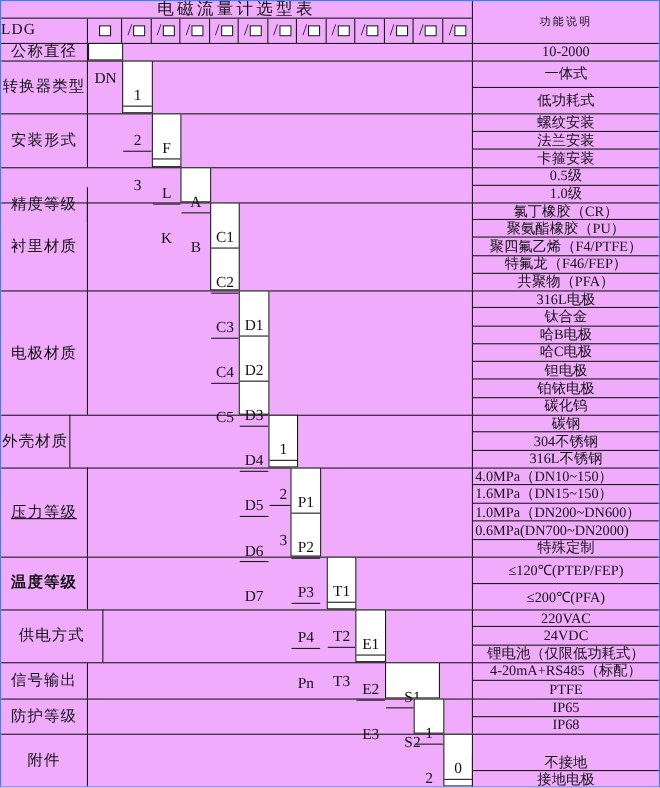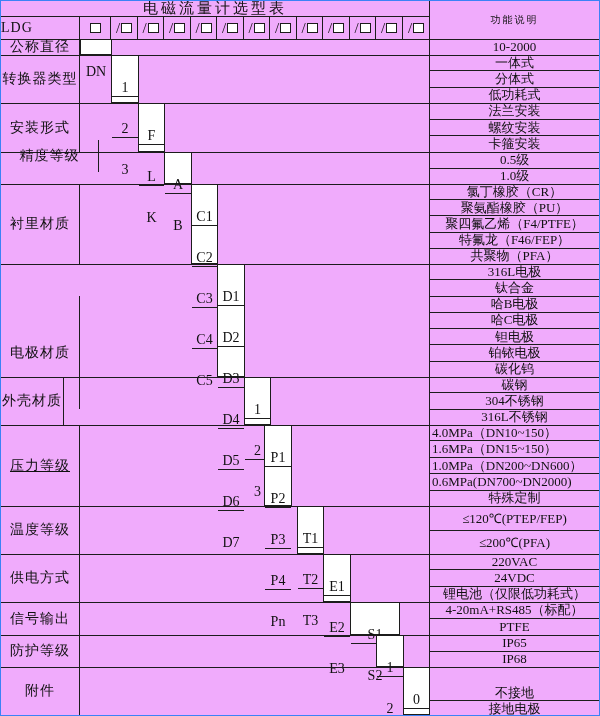--- a/index.html
+++ b/index.html
@@ -152,37 +152,36 @@
       </div>
       <div class="abs hl" style="left: 0px; top: 54px; width: 598px; height: 1px;"></div>
       <div class="abs lab" style="left: 0px; top: 54px; width: 79px; height: 48px;">转换器类型</div>
       <div class="abs codes" style="left: 110px; top: 54px; width: 28px; height: 48px;">
         <div class="crow">1</div>
         <div class="crow">2</div>
         <div class="crow">3</div>
       </div>
       <div class="abs funcs" style="left: 428px; top: 54px; width: 170px; height: 48px;">
         <div class="frow">一体式</div>
-        <div class="frow">分体式</div>
         <div class="frow">低功耗式</div>
       </div>
       <div class="abs hl" style="left: 0px; top: 102px; width: 598px; height: 1px;"></div>
       <div class="abs lab" style="left: 0px; top: 102px; width: 79px; height: 49px;">安装形式</div>
       <div class="abs codes" style="left: 137px; top: 102px; width: 27px; height: 49px;">
         <div class="crow">F</div>
         <div class="crow">L</div>
         <div class="crow">K</div>
       </div>
       <div class="abs funcs" style="left: 428px; top: 102px; width: 170px; height: 49px;">
+        <div class="frow">螺纹安装</div>
         <div class="frow">法兰安装</div>
-        <div class="frow">螺纹安装</div>
         <div class="frow">卡箍安装</div>
       </div>
       <div class="abs hl" style="left: 0px; top: 151px; width: 598px; height: 1px;"></div>
-      <div class="abs lab" style="left: 0px; top: 139px; width: 98px; height: 32px;">精度等级</div>
+      <div class="abs lab" style="left: 0px; top: 169px; width: 79px; height: 32px;">精度等级</div>
       <div class="abs codes" style="left: 163px; top: 151px; width: 28px; height: 32px;">
         <div class="crow">A</div>
         <div class="crow">B</div>
       </div>
       <div class="abs funcs" style="left: 428px; top: 151px; width: 170px; height: 32px;">
         <div class="frow">0.5级</div>
         <div class="frow">1.0级</div>
       </div>
       <div class="abs hl" style="left: 0px; top: 183px; width: 598px; height: 1px;"></div>
       <div class="abs lab" style="left: 0px; top: 183px; width: 79px; height: 80px;">衬里材质</div>
@@ -194,21 +193,21 @@
         <div class="crow">C5</div>
       </div>
       <div class="abs funcs" style="left: 428px; top: 183px; width: 170px; height: 80px;">
         <div class="frow">氯丁橡胶（CR）</div>
         <div class="frow">聚氨酯橡胶（PU）</div>
         <div class="frow">聚四氟乙烯（F4/PTFE）</div>
         <div class="frow">特氟龙（F46/FEP）</div>
         <div class="frow">共聚物（PFA）</div>
       </div>
       <div class="abs hl" style="left: 0px; top: 263px; width: 598px; height: 1px;"></div>
-      <div class="abs lab" style="left: 0px; top: 263px; width: 79px; height: 113px; margin-top: 32px;">电极材质</div>
+      <div class="abs lab" style="left: 0px; top: 263px; width: 79px; height: 113px;">电极材质</div>
       <div class="abs codes" style="left: 216px; top: 263px; width: 28px; height: 113px;">
         <div class="crow">D1</div>
         <div class="crow">D2</div>
         <div class="crow">D3</div>
         <div class="crow">D4</div>
         <div class="crow">D5</div>
         <div class="crow">D6</div>
         <div class="crow">D7</div>
       </div>
       <div class="abs funcs" style="left: 428px; top: 263px; width: 170px; height: 113px;">
@@ -242,32 +241,32 @@
         <div class="crow">Pn</div>
       </div>
       <div class="abs funcs" style="left: 428px; top: 424px; width: 170px; height: 81px;">
         <div class="frow left">4.0MPa（DN10~150）</div>
         <div class="frow left">1.6MPa（DN15~150）</div>
         <div class="frow left">1.0MPa（DN200~DN600）</div>
         <div class="frow left">0.6MPa(DN700~DN2000)</div>
         <div class="frow">特殊定制</div>
       </div>
       <div class="abs hl" style="left: 0px; top: 505px; width: 598px; height: 1px;"></div>
-      <div class="abs lab" style="left: 0px; top: 505px; width: 79px; height: 48px;">温度等级</div>
+      <div class="abs lab" style="left: 0px; top: 505px; width: 79px; height: 48px; font-weight: bold;">温度等级</div>
       <div class="abs codes" style="left: 296px; top: 505px; width: 27px; height: 48px;">
         <div class="crow">T1</div>
         <div class="crow">T2</div>
         <div class="crow">T3</div>
       </div>
       <div class="abs funcs" style="left: 428px; top: 505px; width: 170px; height: 48px;">
         <div class="frow">≤120℃(PTEP/FEP)</div>
         <div class="frow">≤200℃(PFA)</div>
       </div>
       <div class="abs hl" style="left: 0px; top: 553px; width: 598px; height: 1px;"></div>
-      <div class="abs lab" style="left: 0px; top: 553px; width: 79px; height: 48px;">供电方式</div>
+      <div class="abs lab" style="left: 0px; top: 553px; width: 93px; height: 48px;">供电方式</div>
       <div class="abs codes" style="left: 322px; top: 553px; width: 28px; height: 48px;">
         <div class="crow">E1</div>
         <div class="crow">E2</div>
         <div class="crow">E3</div>
       </div>
       <div class="abs funcs" style="left: 428px; top: 553px; width: 170px; height: 48px;">
         <div class="frow">220VAC</div>
         <div class="frow">24VDC</div>
         <div class="frow">锂电池（仅限低功耗式）</div>
       </div>

